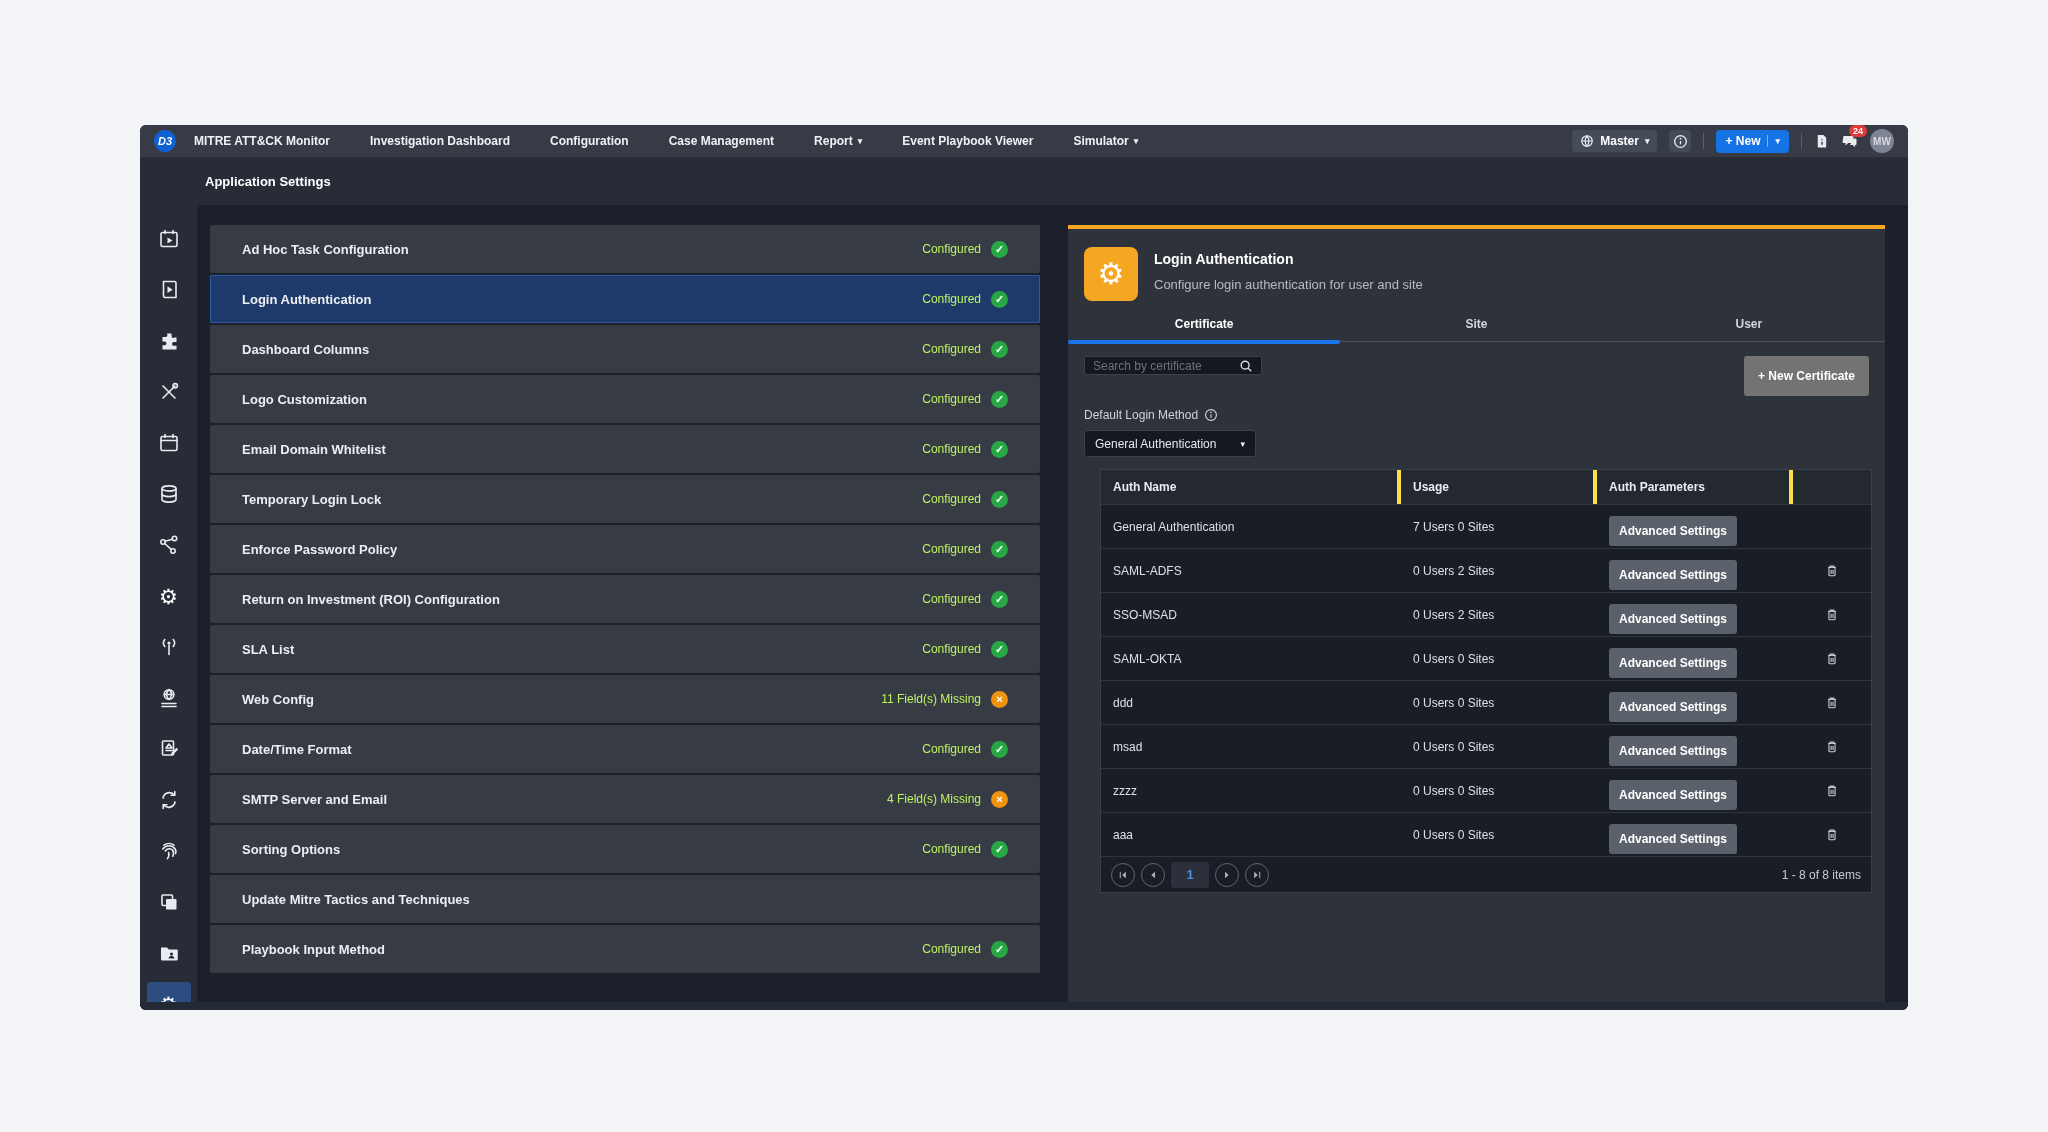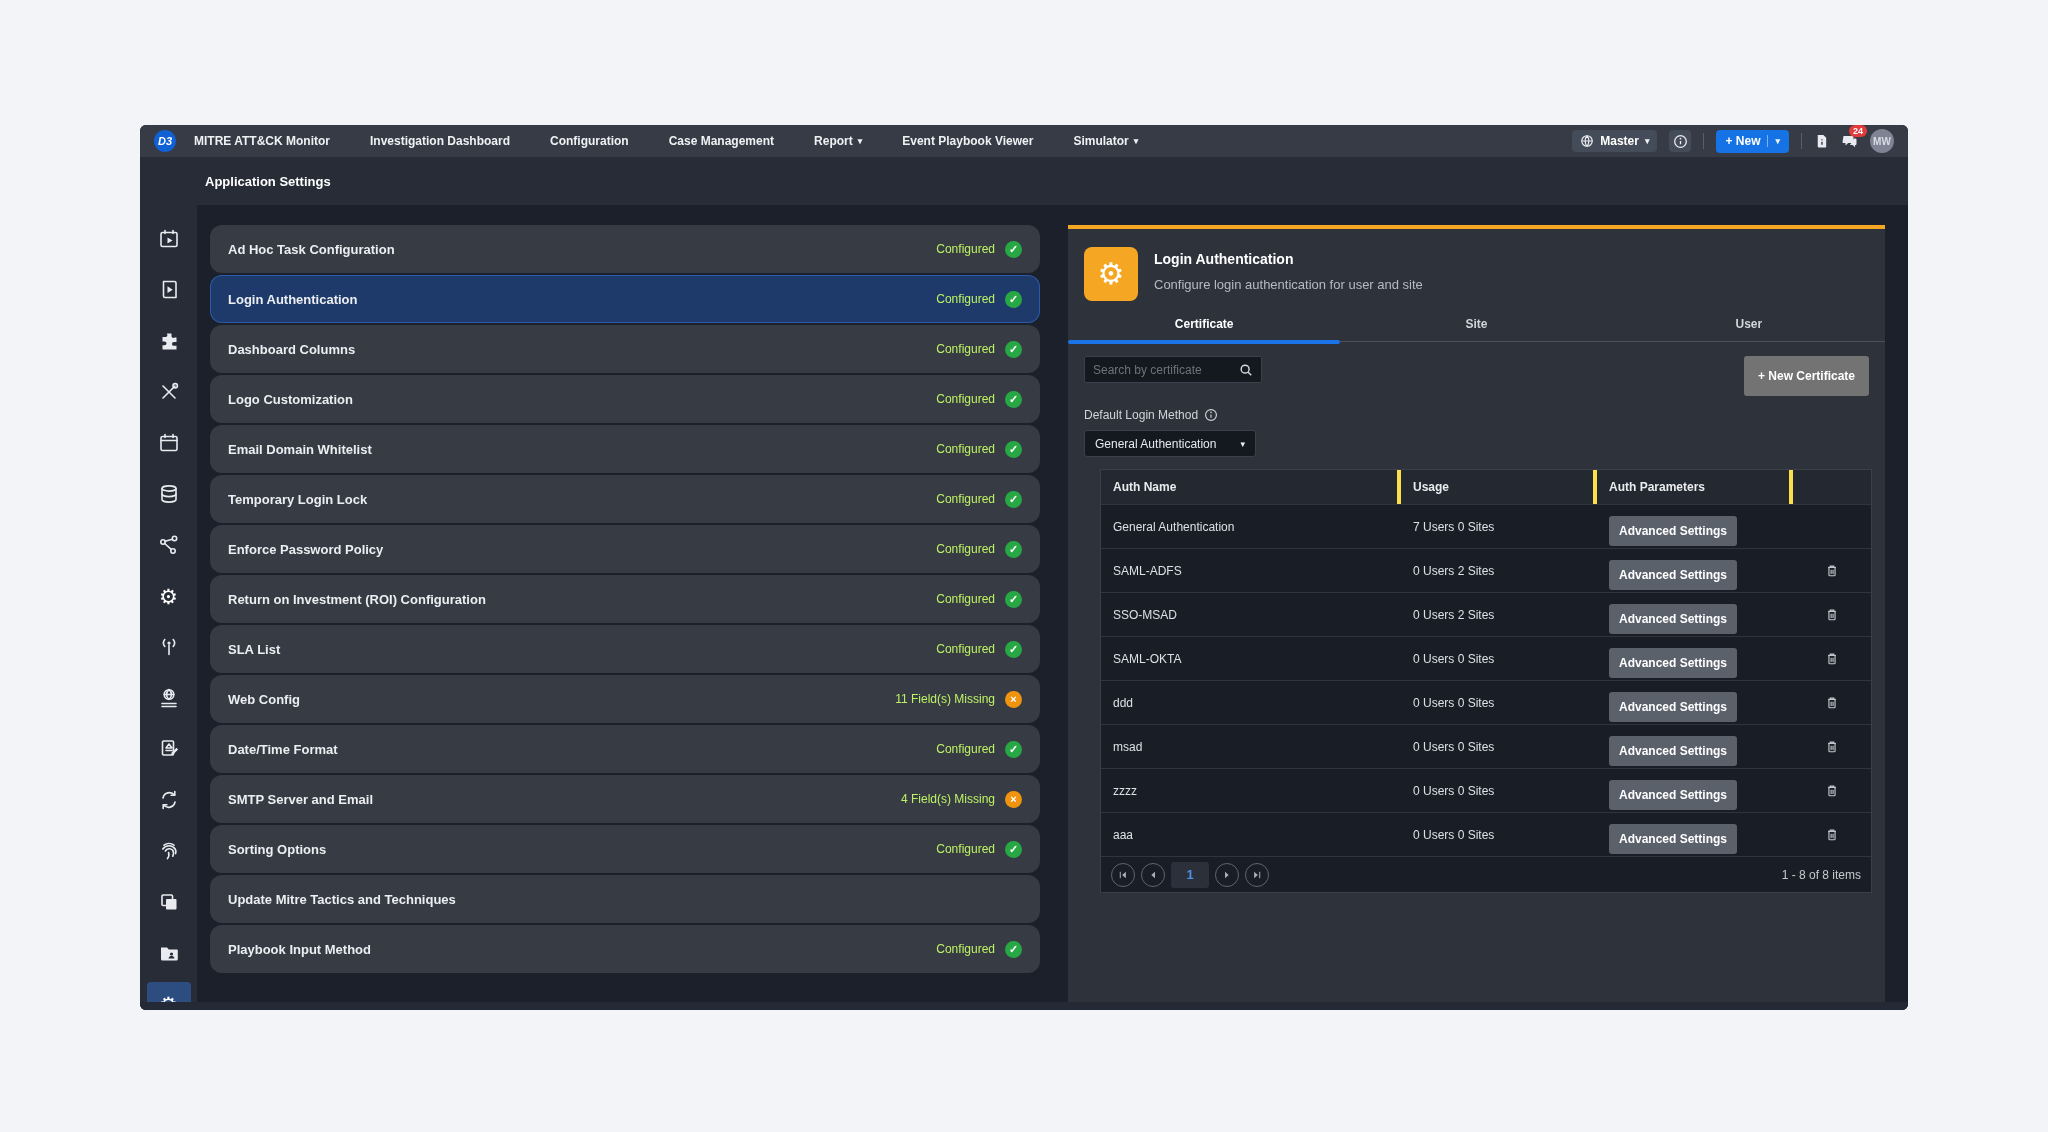--- a/index.html
+++ b/index.html
@@ -45,21 +45,21 @@
   .side-item.active { background:#2d4d80; }
   .side-item svg { width:22px; height:22px; fill:none; stroke:currentColor; stroke-width:1.6;
                    stroke-linecap:round; stroke-linejoin:round; }
   .glyph { font-size:21px; line-height:1; color:#fff; }
 
   .content { flex:1; position:relative; background:#1b202b; }
 
   
   .settings-list { position:absolute; left:13px; top:20px; width:830px; }
   .setting-row { height:48px; background:#363b44; margin-bottom:2px; display:flex; align-items:center;
-                 padding:0 18px; border-radius:12px; cursor:pointer; }
+                 padding:0 32px; border-radius:2px; cursor:pointer; }
   .setting-row.selected { background:#1d3a6b; box-shadow: inset 0 0 0 1px #2c5aa6; }
   .setting-label { color:#eceef1; font-size:13px; font-weight:bold; flex:1; }
   .setting-status { color:#bef264; font-size:12px; margin-right:10px; }
   .status-dot { width:17px; height:17px; border-radius:50%; display:flex; align-items:center; justify-content:center;
                 color:#fff; font-size:11px; font-weight:bold; flex:none; }
   .ok .status-dot { background:#27a844; }
   .missing .status-dot { background:#f0930f; }
 
   
   .detail-panel { position:absolute; left:871px; top:20px; width:817px; height:777px; background:#2e323b;
@@ -74,21 +74,21 @@
 
   .tabs { display:flex; border-bottom:1px solid #4a515c; }
   .tab { flex:1; text-align:center; padding-bottom:10px; color:#d2d5da; font-size:12px; font-weight:bold;
          position:relative; cursor:pointer; }
   .tab.active { color:#fff; }
   .tab.active::after { content:""; position:absolute; left:0; right:0; bottom:-3px; height:4px;
                        background:#1a73e8; border-radius:2px; }
 
   .panel-controls { padding:14px 16px 0; }
   .controls-row { display:flex; justify-content:space-between; align-items:flex-start; }
-  .search-box { width:178px; height:27px; background:#14181f; border:1px solid #3a414c; border-radius:2px;
+  .search-box { width:178px; height:19px; background:#14181f; border:1px solid #3a414c; border-radius:2px;
                 display:flex; align-items:center; padding:0 8px; }
   .search-box input { flex:1; background:transparent; border:none; outline:none; color:#cfd3d9;
                       font-size:12px; font-family:inherit; min-width:0; }
   .search-box input::placeholder { color:#6c737d; }
   .search-icon { color:#d7dbe0; display:flex; }
   .new-cert-btn { height:40px; background:#737373; border:none; border-radius:3px; color:#fff; font-size:12px;
                   font-weight:bold; padding:0 14px; font-family:inherit; cursor:pointer; }
   .dlm-label { margin-top:12px; color:#d0d4d9; font-size:12px; display:flex; align-items:center; gap:6px; }
   .info-icon { color:#d0d4d9; display:flex; }
   .dropdown { margin-top:8px; width:172px; height:27px; background:#14181f; border:1px solid #3a414c;

